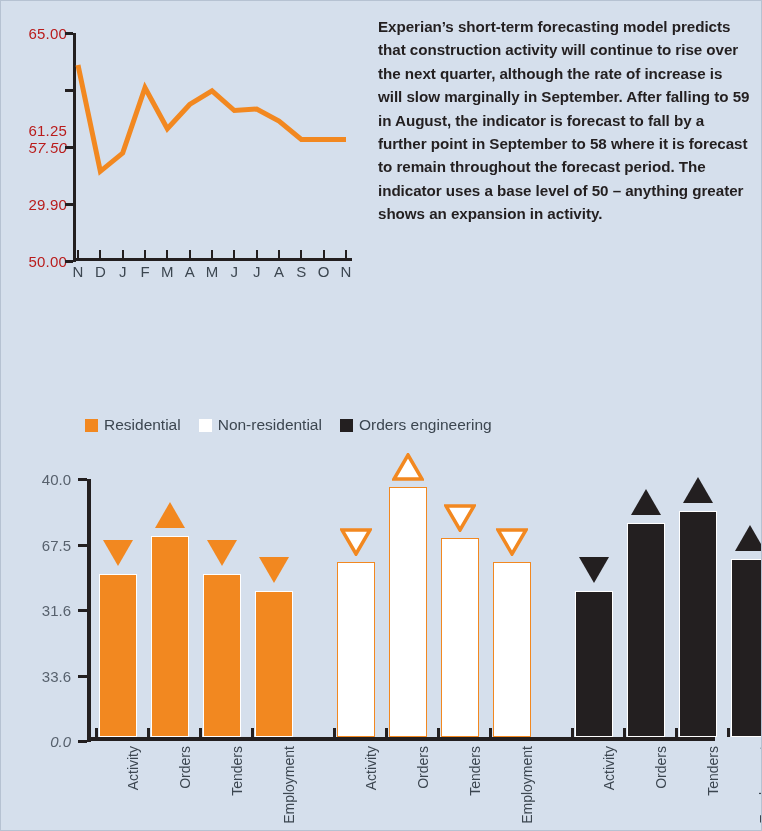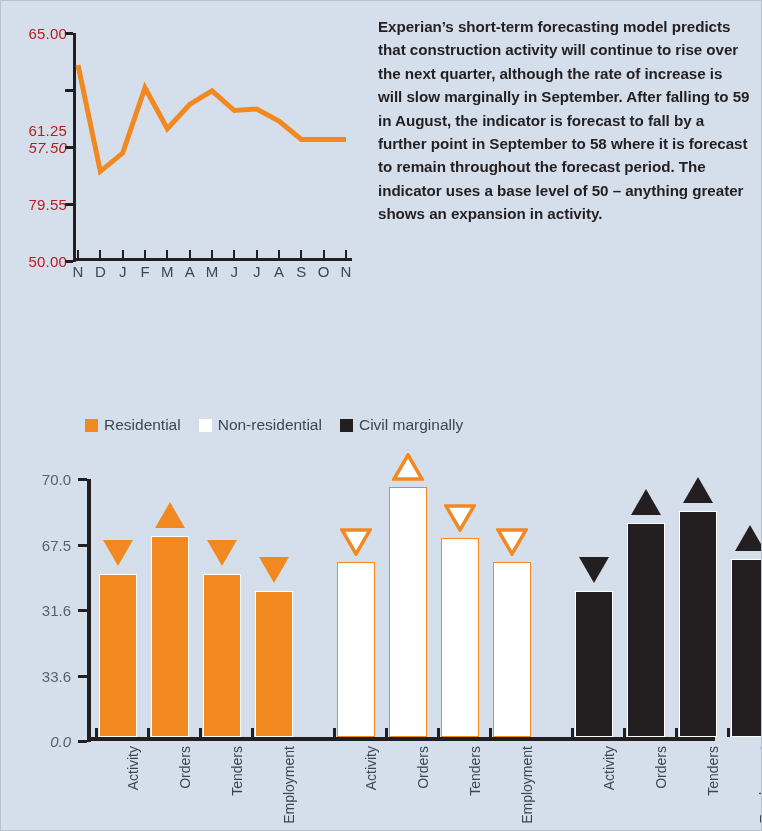--- a/index.html
+++ b/index.html
@@ -252,21 +252,21 @@
 </head>
 <body>
 
 <div class="page">
 
   <div class="top-section">
 
     <div class="line-chart">
       <div class="lc-ylabels" id="lc-ylabels">
           <div class="lc-ylabel" style="top: 260px;">50.00</div>
-          <div class="lc-ylabel" style="top: 203px;">79.55</div>
+          <div class="lc-ylabel" style="top: 203px;">29.90</div>
           <div class="lc-ylabel" style="top: 146px; font-style: italic;">57.50</div>
           <div class="lc-ylabel" style="top: 89px; margin-top: 40px;">61.25</div>
           <div class="lc-ylabel" style="top: 32px;">65.00</div>
         </div>
       <div class="lc-plot">
         <div class="lc-axis-v"></div>
         <div class="lc-axis-h"></div>
         <div id="lc-ticks">
             <div class="lc-ytick" style="top: 226.5px;"></div>
             <div class="lc-ytick" style="top: 169.5px;"></div>
@@ -317,30 +317,30 @@
         <div class="legend-item">
           <span class="legend-swatch" style="background: rgb(242, 136, 32);"></span>
           <span class="legend-label">Residential</span>
         </div>
         <div class="legend-item">
           <span class="legend-swatch" style="background: rgb(255, 255, 255);"></span>
           <span class="legend-label">Non-residential</span>
         </div>
         <div class="legend-item">
           <span class="legend-swatch" style="background: rgb(35, 31, 32);"></span>
-          <span class="legend-label">Civil marginally</span>
+          <span class="legend-label">Orders engineering</span>
         </div>
       </div>
 
     <div class="bc-ylabels" id="bc-ylabels">
         <div class="bc-ylabel" style="top: 280px; font-style: italic;">0.0</div>
         <div class="bc-ylabel" style="top: 214.5px;">33.6</div>
         <div class="bc-ylabel" style="top: 149px;">31.6</div>
         <div class="bc-ylabel" style="top: 83.5px;">67.5</div>
-        <div class="bc-ylabel" style="top: 18px;">70.0</div>
+        <div class="bc-ylabel" style="top: 18px;">40.0</div>
       </div>
 
     <div class="bc-plot">
       <div class="bc-axis-v"></div>
       <div class="bc-axis-h"></div>
       <div id="bc-ticks">
           <div class="bc-ytick" style="top: 261px;"></div>
           <div class="bc-ytick" style="top: 195.5px;"></div>
           <div class="bc-ytick" style="top: 130px;"></div>
           <div class="bc-ytick" style="top: 64.5px;"></div>

